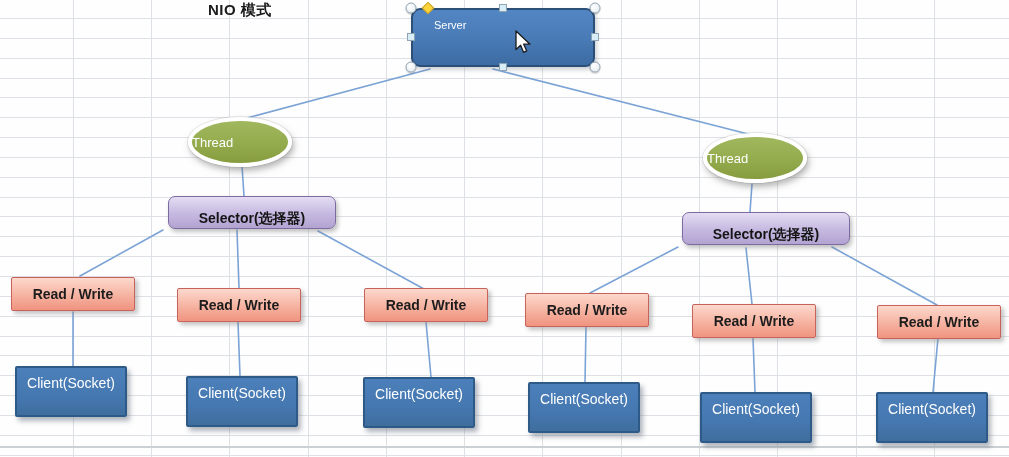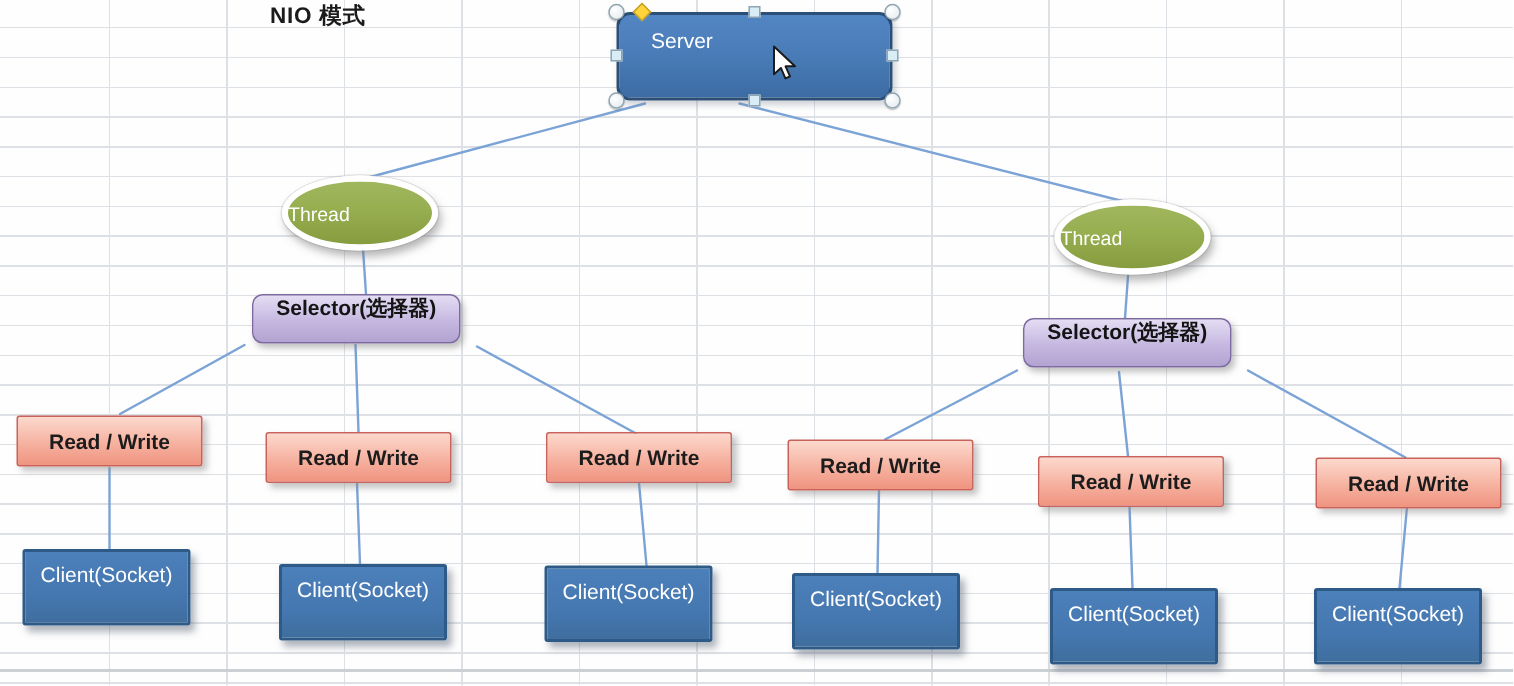--- a/index.html
+++ b/index.html
@@ -6,54 +6,54 @@
   .canvas{
     position:relative; width:1009px; height:457px; overflow:hidden;
     font-family:"Liberation Sans", sans-serif;
     background-color:#fefefe;
     background-image:
       repeating-linear-gradient(to bottom, transparent 0 18px, #dde1e5 18px 19px, transparent 19px 19.85px),
       repeating-linear-gradient(to right, transparent 0 72.6px, #dde1e5 72.6px 73.6px, transparent 73.6px 78.3px);
   }
   .thick-row-line{position:absolute; left:0; top:446px; width:100%; height:2px; background:#cbd0d4; z-index:0;}
   .sheet-title{
-    position:absolute; left:180px; top:1px; font-size:15px; font-weight:600;
+    position:absolute; left:208px; top:1px; font-size:15px; font-weight:600;
     color:#1b1b1b; letter-spacing:.5px; z-index:2; white-space:nowrap;
   }
   .edges{position:absolute; left:0; top:0; z-index:1; pointer-events:none;}
 
   .node{position:absolute; z-index:2; box-sizing:border-box; white-space:nowrap;}
 
   .server{
     left:411px; top:8px; width:184px; height:59px; border-radius:9px;
     background:linear-gradient(180deg, #5285c3 0%, var(--server-fill,#4a7db8) 45%, #3d6ba3 100%);
     border:2px solid var(--server-border,#2c4f77);
     box-shadow:2px 3px 4px rgba(120,130,140,.35);
-    color:#fff; font-size:14px;
+    color:#fff; font-size:11px;
   }
   .server .lbl{position:absolute; left:21px; top:9px;}
 
   .thread{
     width:104px; height:50px; border-radius:50%;
     background:linear-gradient(180deg, #a0b75e 0%, var(--thread-fill,#94ab4d) 55%, #869c3e 100%);
     border:4px solid #fff;
     box-shadow:2px 4px 6px rgba(110,110,110,.5), 0 0 0 1px rgba(180,180,180,.3);
     color:#fff; font-size:13px;
     display:flex; align-items:center; justify-content:flex-start;
   }
   .thread-left{left:188px; top:117px;}
   .thread-right{left:703px; top:133px;}
 
   .selector{
-    width:139px; height:33px; border-radius:7px;
+    width:168px; height:33px; border-radius:7px;
     background:linear-gradient(180deg, #e4ddf3 0%, var(--selector-fill,#c5b8e0) 55%, #b2a3d1 100%);
     border:1px solid var(--selector-border,#7d6aa0);
     box-shadow:2px 3px 4px rgba(120,120,120,.45);
     color:#141414; font-size:14px; font-weight:600;
-    display:flex; align-items:flex-start; justify-content:center;
+    display:flex; align-items:flex-end; justify-content:center;
   }
   .selector-left{left:168px; top:196px;}
   .selector-right{left:682px; top:212px;}
 
   .rw{
     width:124px; height:34px; border-radius:2px;
     background:linear-gradient(180deg, #fcd9cd 0%, var(--read-write-fill,#f5ae9c) 60%, #ef9480 100%);
     border:1.5px solid var(--read-write-border,#c8625a);
     box-shadow:3px 3px 4px rgba(140,140,140,.5);
     color:#1c1c1c; font-size:14px; font-weight:600;

